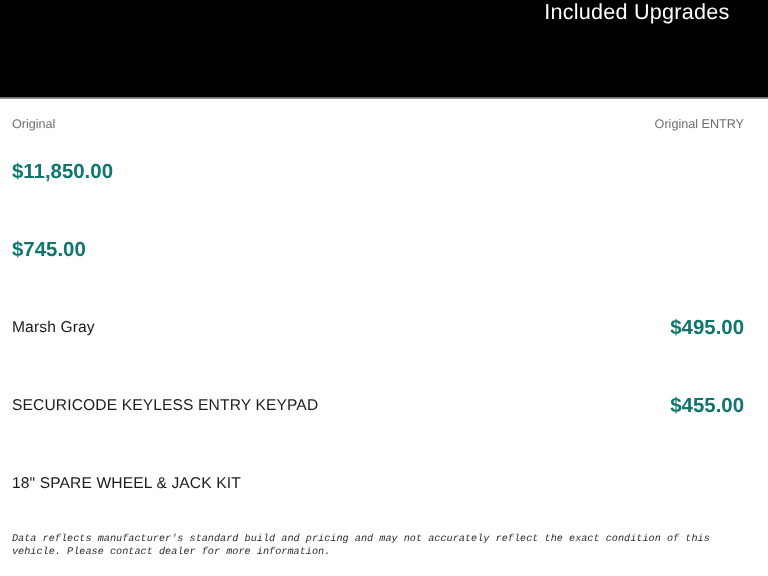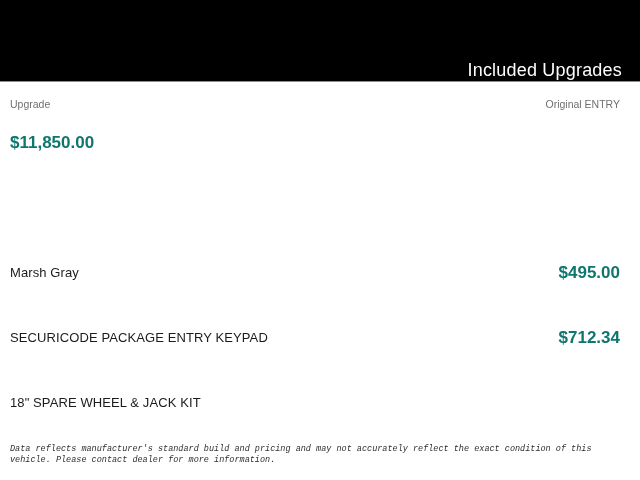--- a/index.html
+++ b/index.html
@@ -12,23 +12,23 @@
     height: 480px;
     background: #ffffff;
     font-family: "Liberation Sans", sans-serif;
     overflow: hidden;
     box-sizing: border-box;
   }
   .banner {
     height: 82px;
     background: #000000;
     display: flex;
-    align-items: flex-end;
+    align-items: flex-start;
     justify-content: flex-end;
-    padding-right: 18px;
+    padding-right: 32px;
     box-sizing: border-box;
     border-bottom: 1px solid #8e8e8e;
   }
   .banner-title {
     margin: 0;
     color: #fdfdfd;
     font-size: 18px;
     font-weight: 400;
     letter-spacing: 0.2px;
   }
@@ -77,39 +77,40 @@
 
 <div class="page">
 
   <header class="banner">
     <h1 class="banner-title">Included Upgrades</h1>
   </header>
 
   <main class="content">
 
     <div class="thead">
-      <span>Upgrade</span>
+      <span>Original</span>
       <span>Original ENTRY</span>
     </div>
 
     <div class="row">
       <span class="row-price">$11,850.00</span>
     </div>
 
     <div class="row">
+      <span class="row-price">$745.00</span>
     </div>
 
     <div class="row">
       <span class="row-label">Marsh Gray</span>
       <span class="row-price">$495.00</span>
     </div>
 
     <div class="row">
-      <span class="row-label">SECURICODE PACKAGE ENTRY KEYPAD</span>
-      <span class="row-price">$712.34</span>
+      <span class="row-label">SECURICODE KEYLESS ENTRY KEYPAD</span>
+      <span class="row-price">$455.00</span>
     </div>
 
     <div class="row">
       <span class="row-label">18" SPARE WHEEL &amp; JACK KIT</span>
     </div>
 
   </main>
 
   <footer>
     <p class="disclaimer">Data reflects manufacturer's standard build and pricing and may not accurately reflect the exact condition of this vehicle. Please contact dealer for more information.</p>

